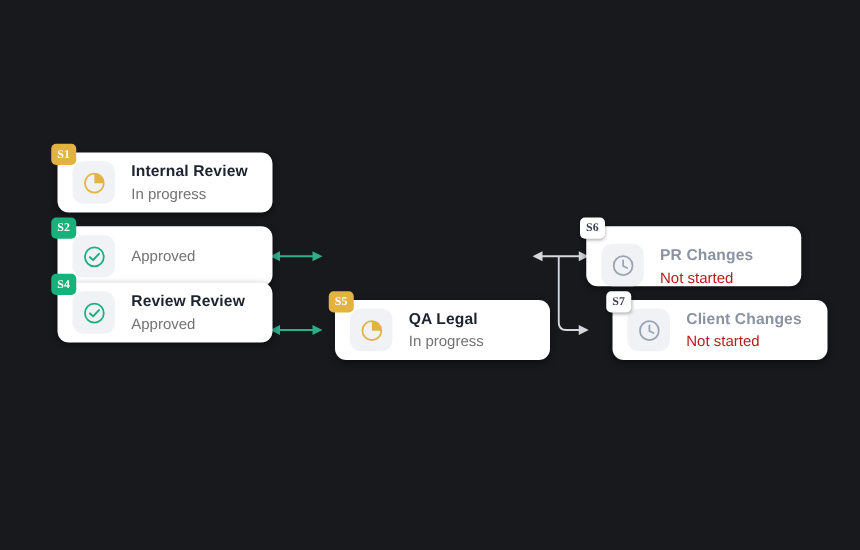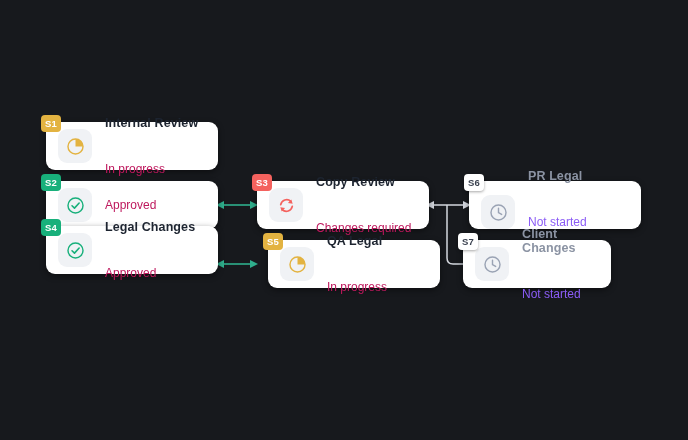--- a/index.html
+++ b/index.html
@@ -39,54 +39,54 @@
     display: flex;
     align-items: center;
     justify-content: center;
     margin-right: 13px;
   }
   .card-text {
     display: flex;
     flex-direction: column;
     justify-content: center;
     line-height: 1.18;
-    gap: 28px;
   }
   .card-title {
     font-size: 12.5px;
     font-weight: bold;
     color: #1d2430;
     letter-spacing: 0.1px;
     margin-bottom: 3px;
   }
   .card-status {
     font-size: 12px;
     font-weight: normal;
-    color: #be185d;
+    color: #737373;
   }
   .card.muted .card-title { color: #8b93a3; }
-  .card.muted .card-status { color: #8b5cf6; }
+  .card.muted .card-status { color: #b91c1c; }
 
   
   .badge {
     position: absolute;
     top: -7px;
     left: -5px;
     min-width: 20px;
     height: 17px;
     padding: 0 4px;
     border-radius: 4px;
     font-size: 9.5px;
     font-weight: bold;
     color: #ffffff;
     display: flex;
     align-items: center;
     justify-content: center;
     box-sizing: border-box;
     letter-spacing: 0.2px;
+    font-family: Liberation Serif, serif;
   }
   .badge.amber  { background: #e3b341; }
   .badge.green  { background: #18b07b; text-align: center; }
   .badge.red    { background: #f4625e; }
   .badge.plain  { background: #ffffff; color: #3b4250; box-shadow: 0 1px 3px rgba(0,0,0,0.35); }
 
   
   .conn {
     position: absolute;
     pointer-events: none;
@@ -148,40 +148,25 @@
 
   <div class="card" style="left:46px; top:226px; width:172px; height:48px;">
     <span class="badge green">S4</span>
     <span class="card-icon">
       <svg width="19" height="19" viewBox="0 0 24 24">
         <circle cx="12" cy="12" r="9.5" fill="none" stroke="#18b07b" stroke-width="1.8"></circle>
         <path d="M7.6 12.3 L10.7 15.3 L16.6 8.9" fill="none" stroke="#18b07b" stroke-width="2" stroke-linecap="round" stroke-linejoin="round"></path>
       </svg>
     </span>
     <span class="card-text">
-      <span class="card-title">Legal Changes</span>
+      <span class="card-title">Review Review</span>
       <span class="card-status">Approved</span>
     </span>
   </div>
 
-  <div class="card" style="left:257px; top:181px; width:172px; height:48px;">
-    <span class="badge red">S3</span>
-    <span class="card-icon">
-      <svg width="19" height="19" viewBox="0 0 24 24">
-        <path d="M19.3 13.2 A7.6 7.6 0 0 1 6.6 17.2" fill="none" stroke="#f4625e" stroke-width="2.2" stroke-linecap="round"></path>
-        <polygon points="4.2,14.2 10.2,15.2 6.0,19.6" fill="#f4625e"></polygon>
-        <path d="M4.7 10.8 A7.6 7.6 0 0 1 17.4 6.8" fill="none" stroke="#f4625e" stroke-width="2.2" stroke-linecap="round"></path>
-        <polygon points="19.8,9.8 13.8,8.8 18.0,4.4" fill="#f4625e"></polygon>
-      </svg>
-    </span>
-    <span class="card-text">
-      <span class="card-title">Copy Review</span>
-      <span class="card-status">Changes required</span>
-    </span>
-  </div>
 
   <div class="card" style="left:257px; top:240px; width:172px; height:48px;margin-left:11px;">
     <span class="badge amber">S5</span>
     <span class="card-icon">
       <svg width="19" height="19" viewBox="0 0 24 24">
         <circle cx="12" cy="12" r="9.5" fill="none" stroke="#e3b341" stroke-width="1.8"></circle>
         <path d="M12 12 L12 2.5 A9.5 9.5 0 0 1 21.5 12 Z" fill="#e3b341"></path>
       </svg>
     </span>
     <span class="card-text">
@@ -192,26 +177,26 @@
 
   <div class="card muted" style="left:469px; top:181px; width:172px; height:48px;align-items:flex-end;">
     <span class="badge plain">S6</span>
     <span class="card-icon">
       <svg width="19" height="19" viewBox="0 0 24 24">
         <circle cx="12" cy="12" r="9.5" fill="none" stroke="#9aa3b4" stroke-width="1.8"></circle>
         <path d="M12 6.6 L12 12.3 L16 14.4" fill="none" stroke="#9aa3b4" stroke-width="1.8" stroke-linecap="round" stroke-linejoin="round"></path>
       </svg>
     </span>
     <span class="card-text">
-      <span class="card-title">PR Legal</span>
+      <span class="card-title">PR Changes</span>
       <span class="card-status">Not started</span>
     </span>
   </div>
 
-  <div class="card muted" style="left:463px; top:240px; width:148px; height:48px;">
+  <div class="card muted" style="left:490px; top:240px; width:172px; height:48px;">
     <span class="badge plain">S7</span>
     <span class="card-icon">
       <svg width="19" height="19" viewBox="0 0 24 24">
         <circle cx="12" cy="12" r="9.5" fill="none" stroke="#9aa3b4" stroke-width="1.8"></circle>
         <path d="M12 6.6 L12 12.3 L16 14.4" fill="none" stroke="#9aa3b4" stroke-width="1.8" stroke-linecap="round" stroke-linejoin="round"></path>
       </svg>
     </span>
     <span class="card-text">
       <span class="card-title">Client Changes</span>
       <span class="card-status">Not started</span>

